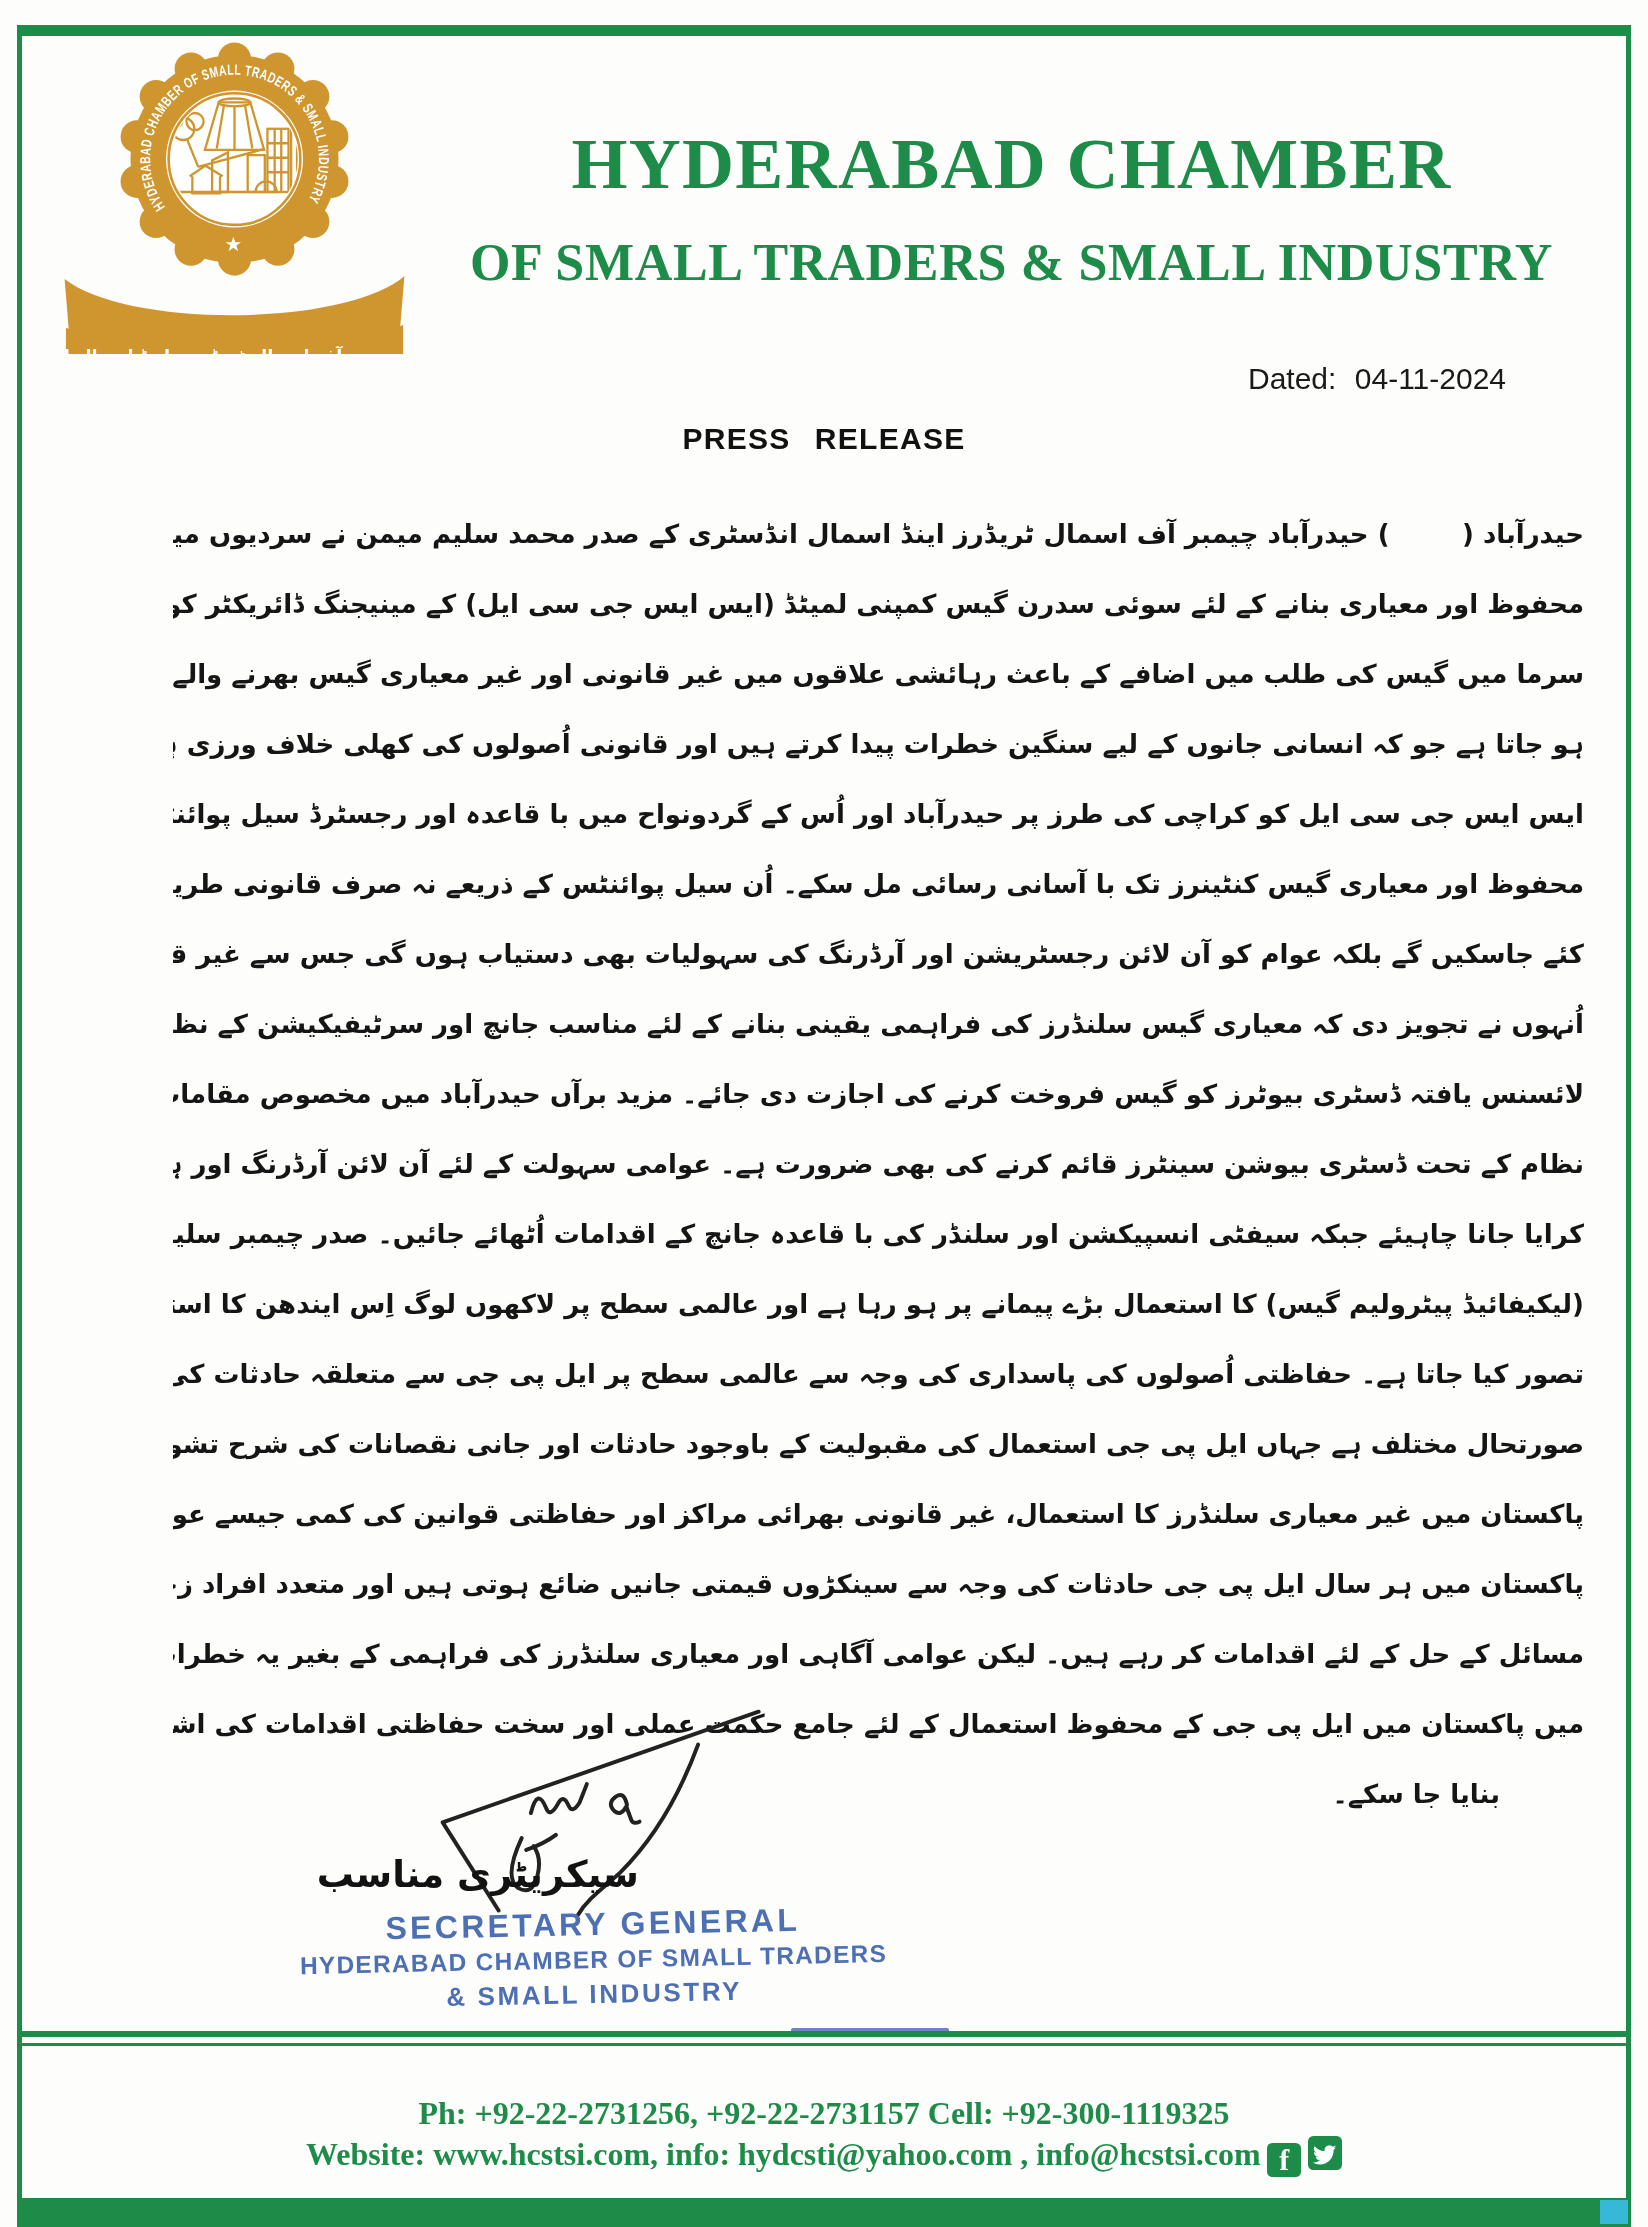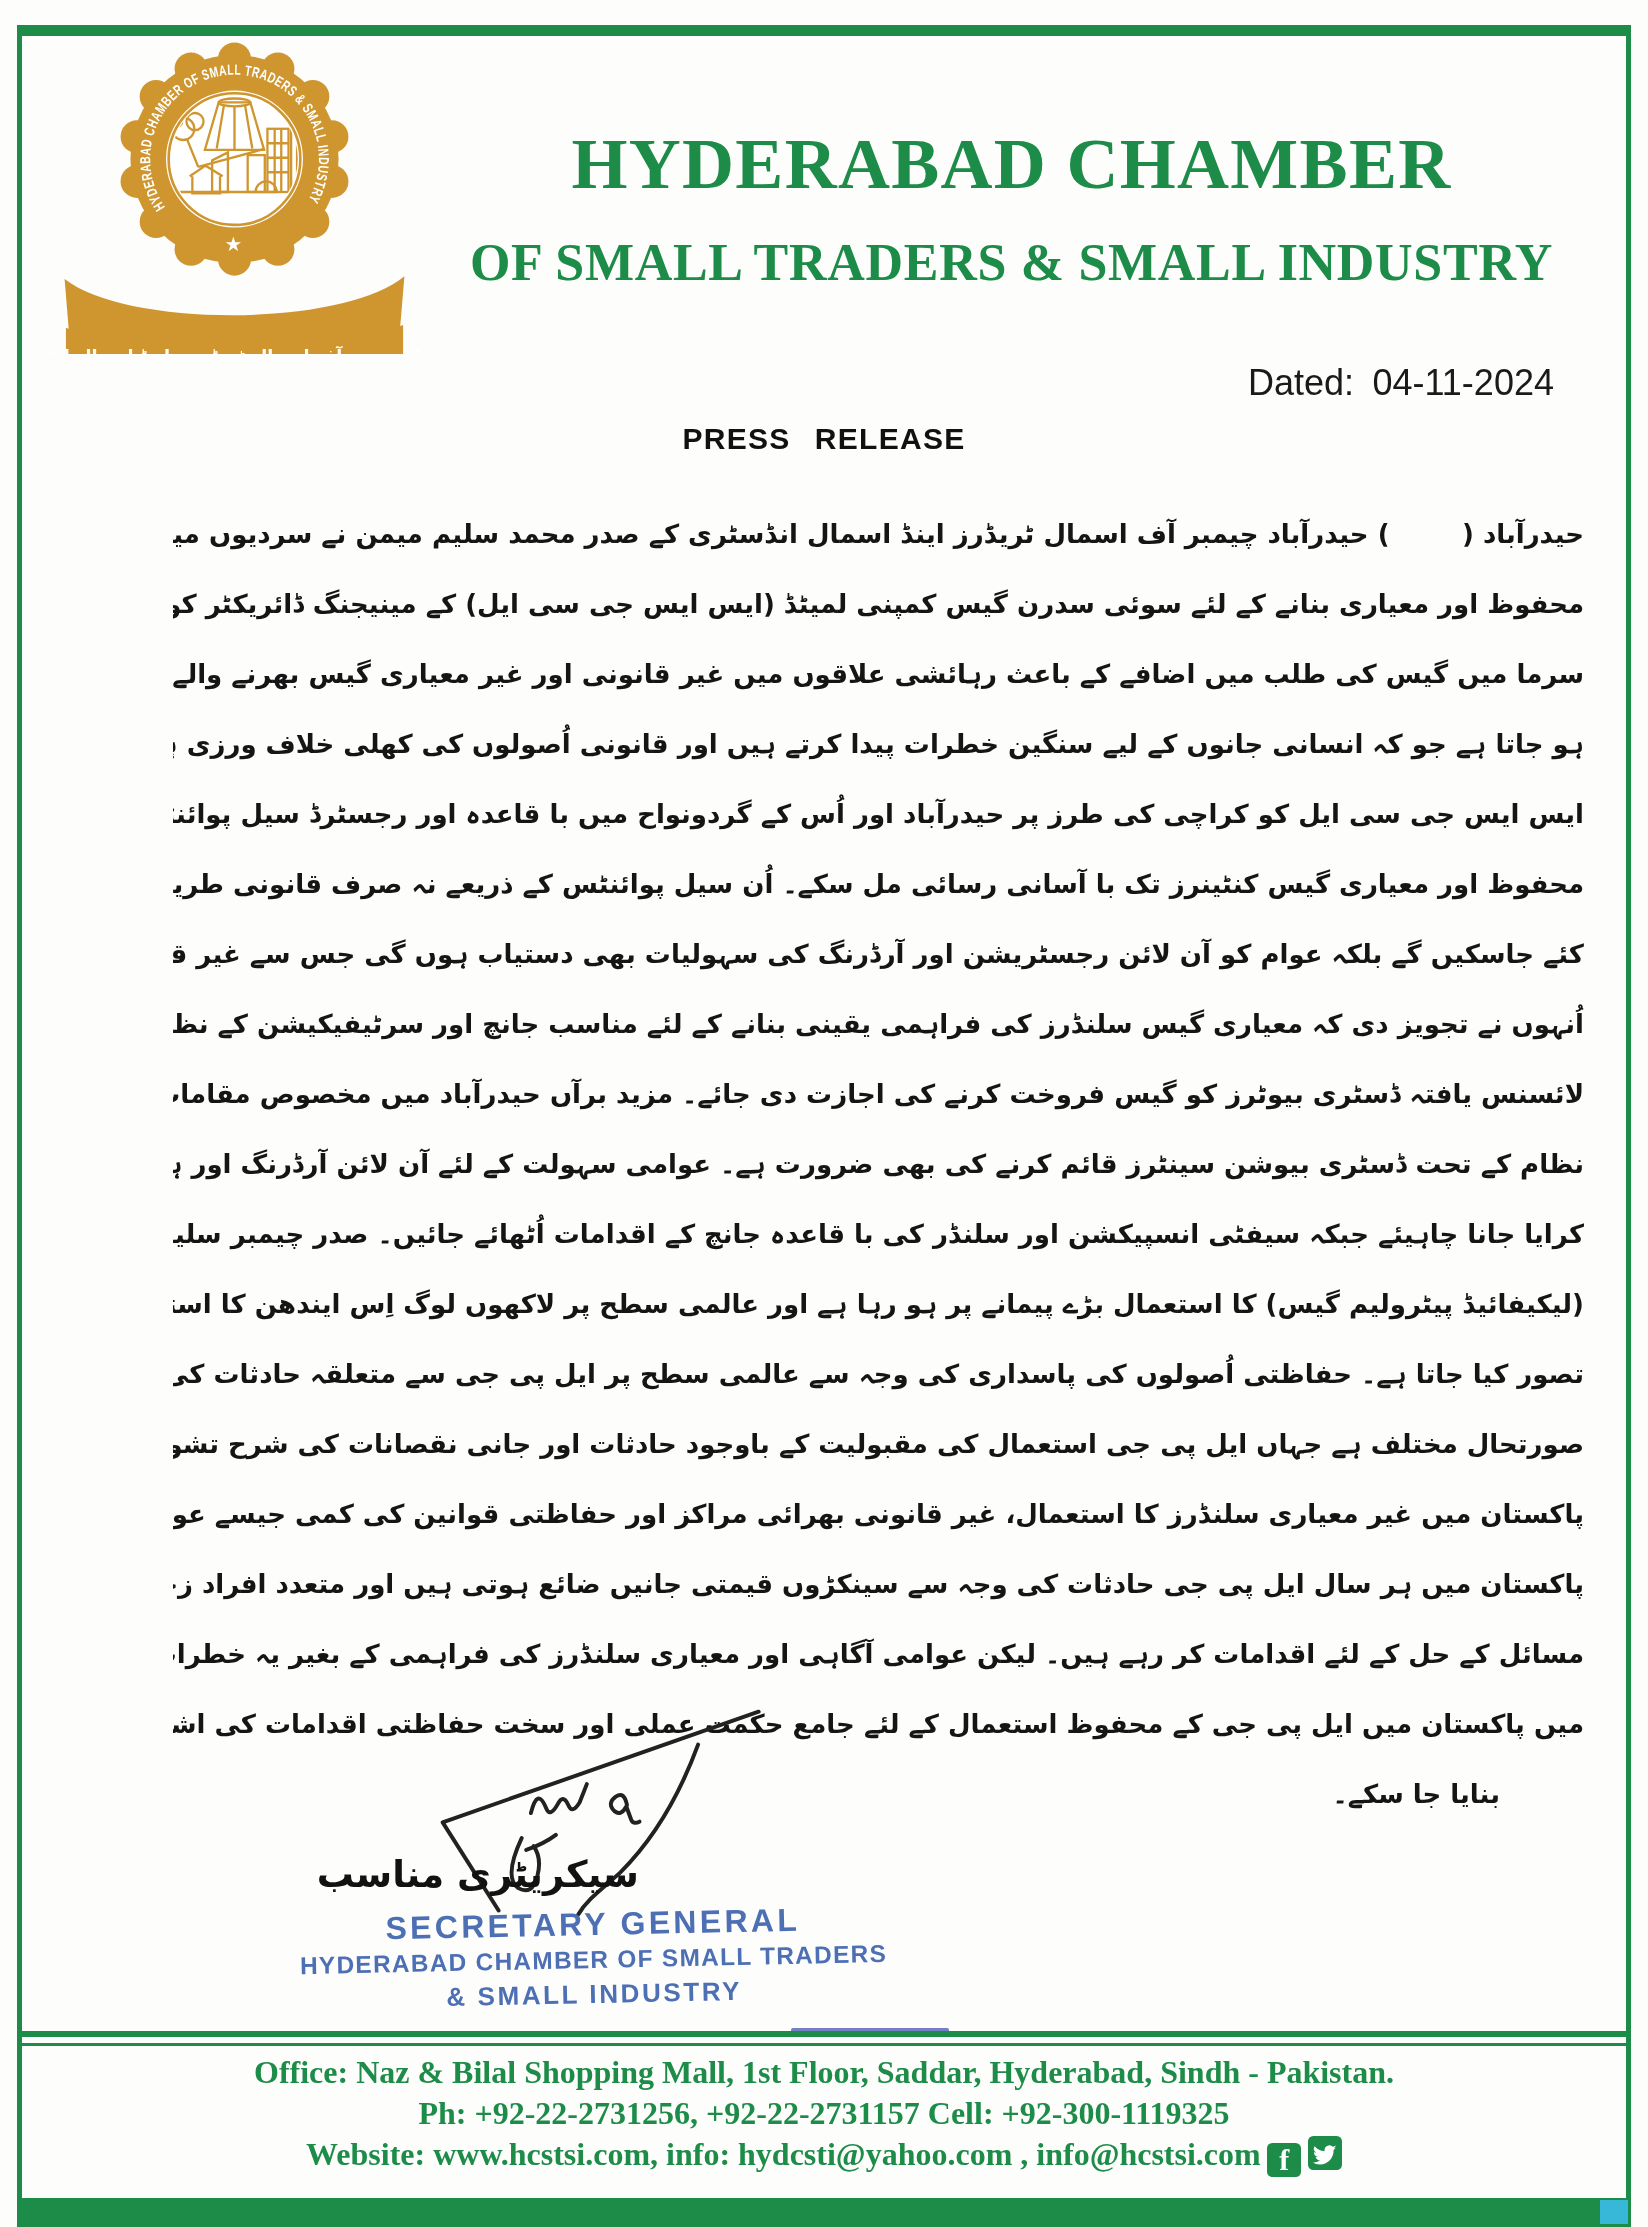--- a/index.html
+++ b/index.html
@@ -24,21 +24,21 @@
   .footer-rule-2{position:absolute;left:17px;right:17px;top:2043px;height:2.6px;background:var(--green);}
   .bottom-band{position:absolute;left:17px;right:17px;top:2198px;height:29px;background:var(--green);}
 
   
   .logo-svg{position:absolute;left:46px;top:30px;width:377px;height:324px;}
   .title-block{position:absolute;left:435px;top:125px;width:1153px;text-align:center;color:var(--green);}
   .title-1{font-size:72px;font-weight:700;letter-spacing:1.3px;line-height:79px;white-space:nowrap;}
   .title-2{font-size:52px;font-weight:700;letter-spacing:0.7px;line-height:63px;margin-top:27px;white-space:nowrap;}
 
   .dated-line{position:absolute;left:1248px;top:362px;font-family:"Liberation Sans","DejaVu Sans",sans-serif;
-    font-size:36px;color:#1a1a1a;white-space:nowrap;}
+    font-size:30px;color:#1a1a1a;white-space:nowrap;}
   .dated-line .val{margin-left:18.4px;}
   .press-release{position:absolute;left:0;right:0;top:422px;text-align:center;
     font-family:"Liberation Sans","DejaVu Sans",sans-serif;font-size:30px;font-weight:700;
     letter-spacing:1.3px;word-spacing:14.5px;color:#111;}
 
   
   .urdu-body{
     position:absolute;left:173px;top:499px;width:1411px;
     direction:rtl;
     font-family:"DejaVu Sans","Liberation Sans",sans-serif;
@@ -200,21 +200,20 @@
   <div class="stamp">
     <div class="stamp-1">SECRETARY GENERAL</div>
     <div class="stamp-2">HYDERABAD CHAMBER OF SMALL TRADERS</div>
     <div class="stamp-3">&amp; SMALL INDUSTRY</div>
   </div>
 
   <div class="artifact-1"></div>
   <div class="footer-rule-1"></div>
   <div class="footer-rule-2"></div>
 
-  <div class="footer-text f-office">Office: Naz &amp; Bilal Shopping Mall, 1st Floor, Saddar, Hyderabad, Sindh - Pakistan.</div>
   <div class="footer-text f-phone">Ph: +92-22-2731256, +92-22-2731157 Cell: +92-300-1119325</div>
   <div class="footer-text f-web">
     <span>Website: www.hcstsi.com, info: hydcsti@yahoo.com , info@hcstsi.com</span><span class="social fb">f</span><span class="social"><svg width="29" height="29" viewBox="0 0 48 48">
           <path fill="#ffffff" d="M44 14c-1.5.7-3 1.1-4.6 1.3 1.7-1 2.9-2.6 3.5-4.4-1.6.9-3.3 1.6-5.1 2a8 8 0 0 0-13.8 5.5c0 .6.1 1.2.2 1.8-6.7-.3-12.6-3.5-16.6-8.4a8 8 0 0 0 2.5 10.7c-1.3 0-2.5-.4-3.6-1v.1a8 8 0 0 0 6.4 7.9c-.6.2-1.3.3-2 .3-.5 0-1 0-1.5-.1a8 8 0 0 0 7.5 5.6A16 16 0 0 1 4 38.4 22.6 22.6 0 0 0 16.3 42C31 42 39 29.8 39 19.3v-1c1.6-1.1 2.9-2.5 4-4.1z"></path>
         </svg></span>
   </div>
 
   <div class="bottom-band"></div>
   <div class="artifact-2"></div>
 </div>

